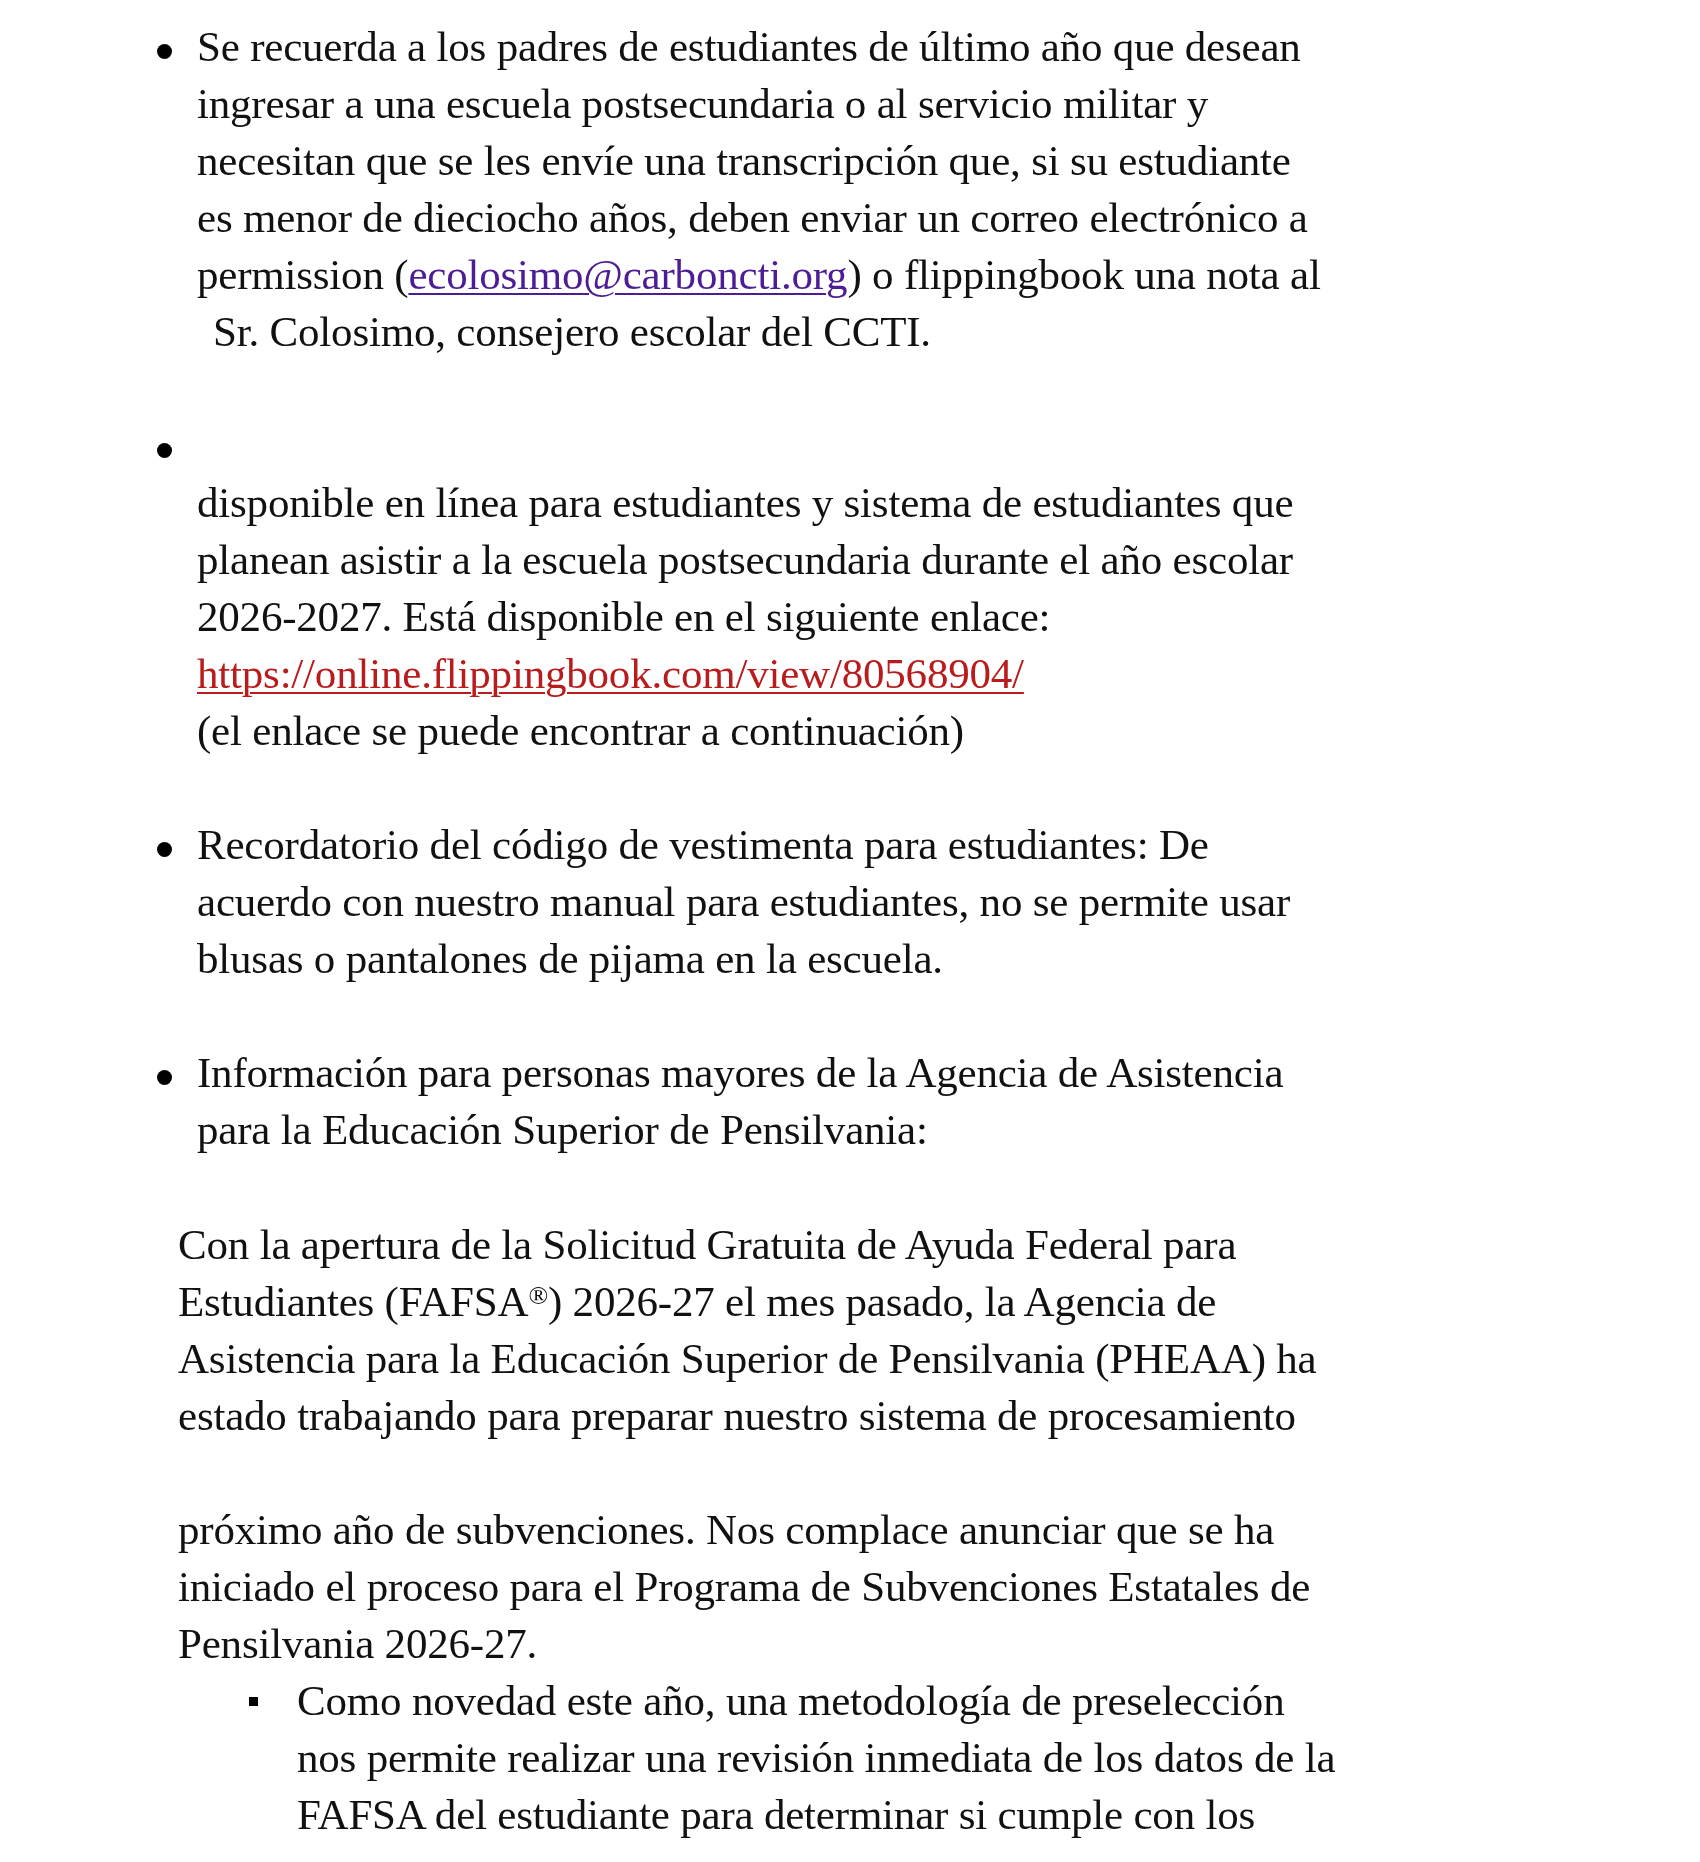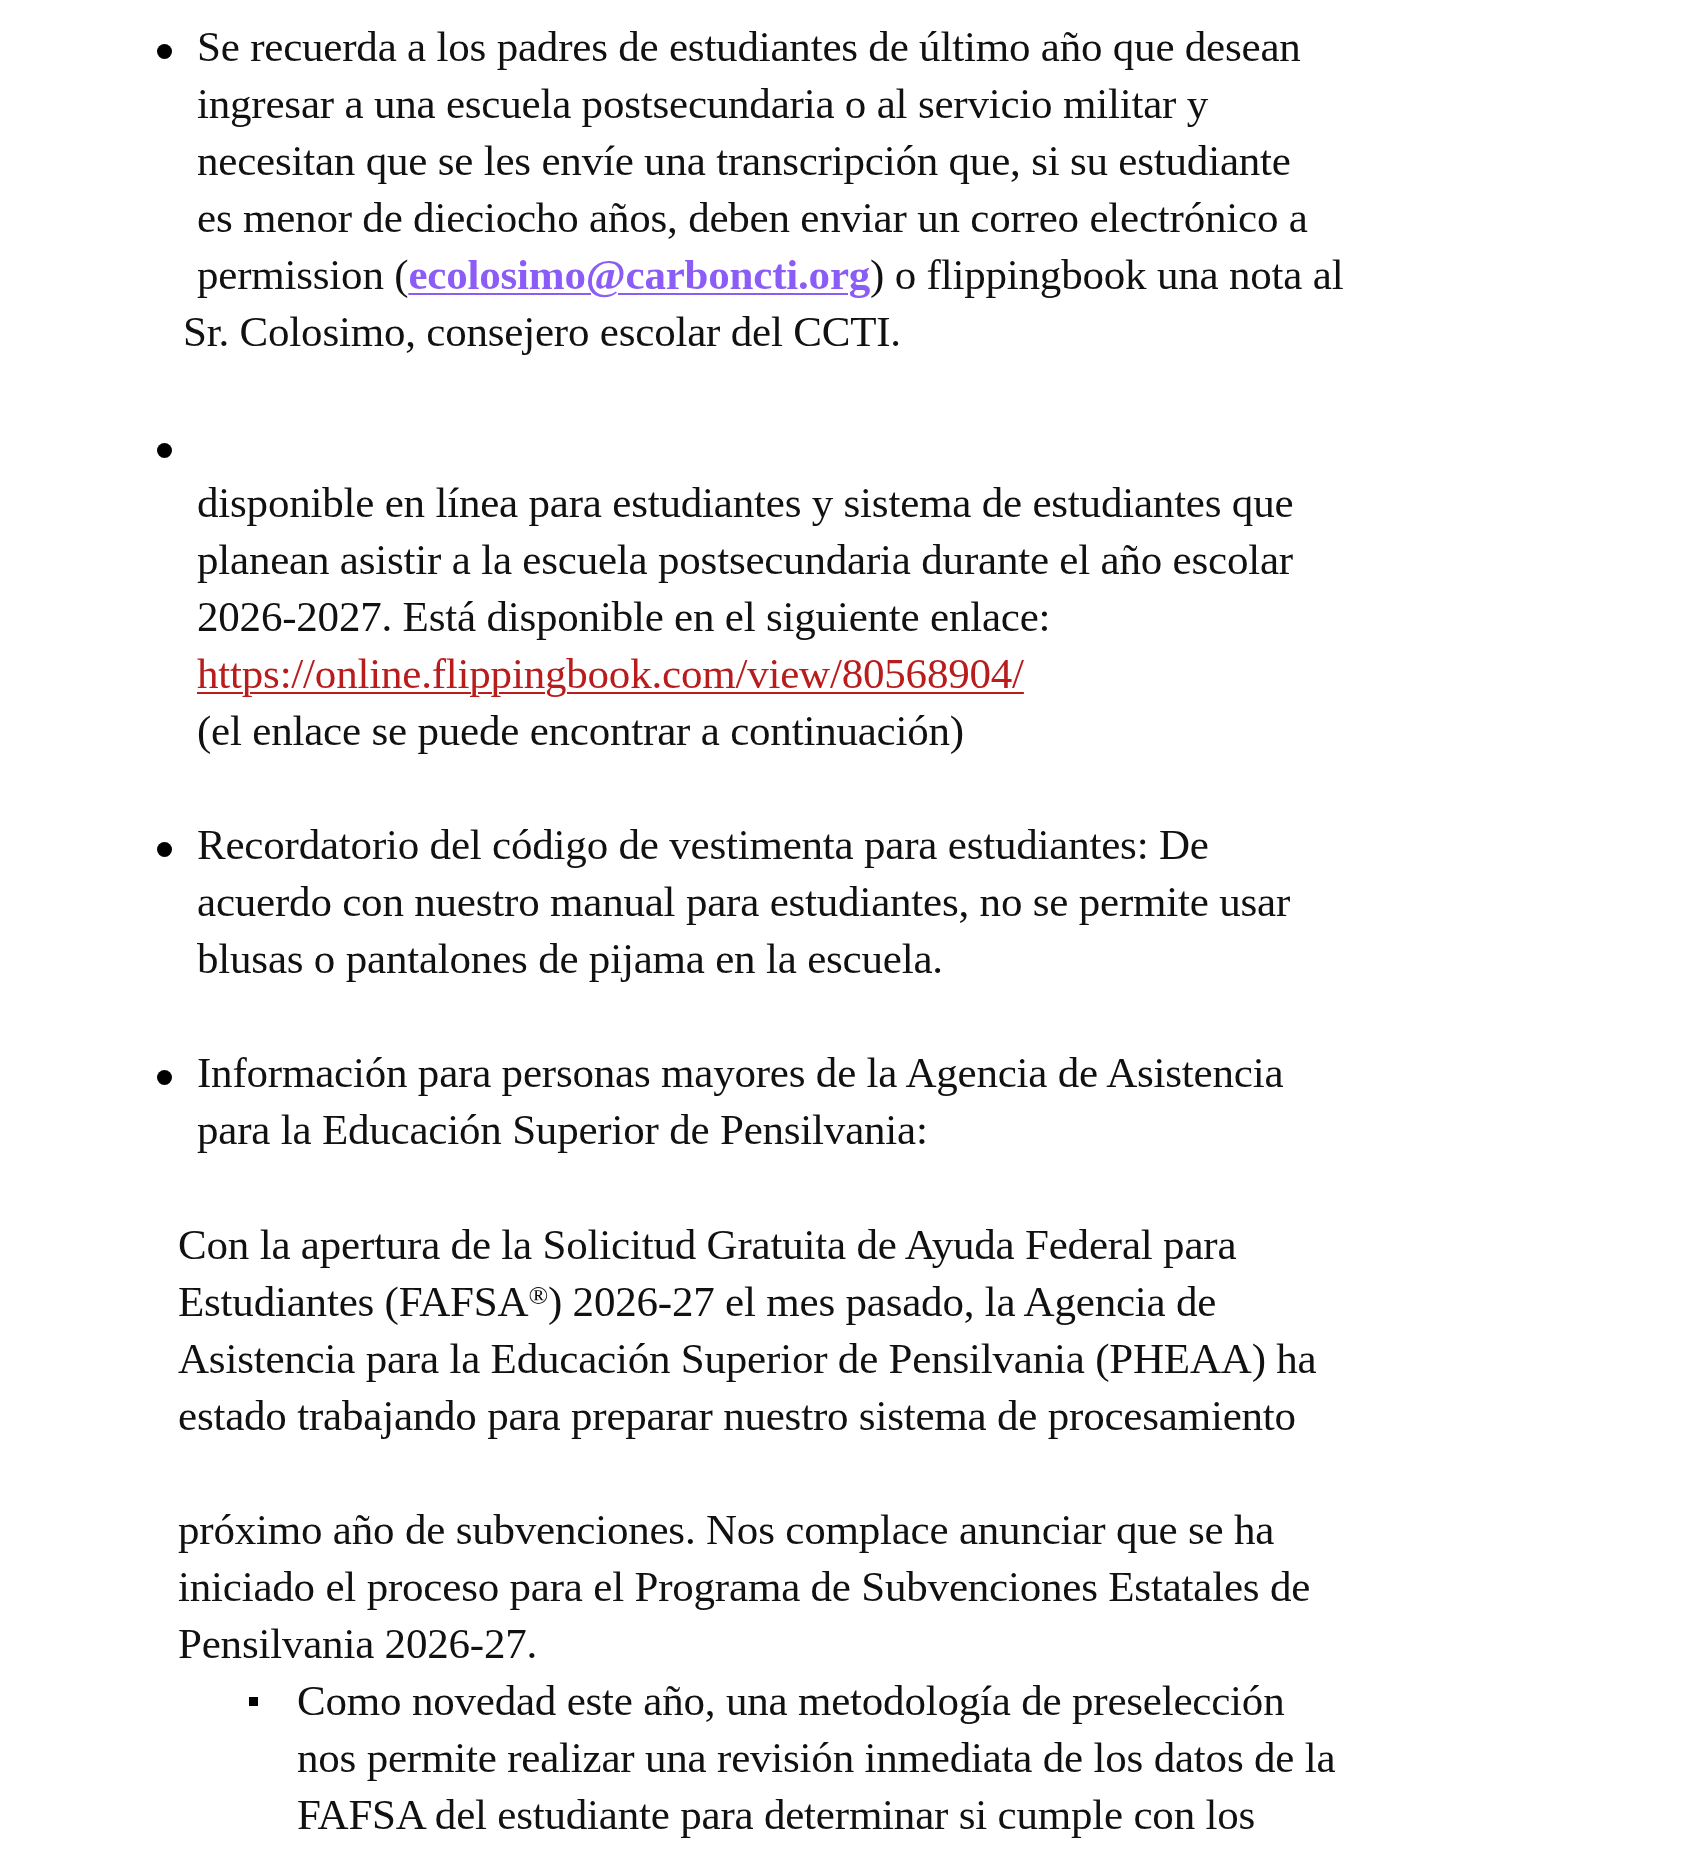--- a/index.html
+++ b/index.html
@@ -66,23 +66,23 @@
 <body>
 
 <div class="page">
 
   <div class="bullet-dot" style="left:157px; top:44px;"></div>
   <div class="line" style="left:197px; top:18px;">Se recuerda a los padres de estudiantes de último año que desean</div>
   <div class="line" style="left:197px; top:75px;">ingresar a una escuela postsecundaria o al servicio militar y</div>
   <div class="line" style="left:197px; top:132px;">necesitan que se les envíe una transcripción que, si su estudiante</div>
   <div class="line" style="left:197px; top:189px;">es menor de dieciocho años, deben enviar un correo electrónico a</div>
   <div class="line" style="left:197px; top:246px;">
-    <span>permission (</span><a class="link" href="#" style="color: #8b5cf6; font-weight: bold;">ecolosimo@carboncti.org</a><span>) o flippingbook una nota al</span>
+    <span>permission (</span><a class="link" href="#" style="color: #4c1d95;">ecolosimo@carboncti.org</a><span>) o flippingbook una nota al</span>
   </div>
-  <div class="line" style="left:183px; top:303px;">Sr. Colosimo, consejero escolar del CCTI.</div>
+  <div class="line" style="left:213px; top:303px;">Sr. Colosimo, consejero escolar del CCTI.</div>
 
   <div class="bullet-dot" style="left:157px; top:443px;"></div>
   <div class="line" style="left:197px; top:474px;">disponible en línea para estudiantes y sistema de estudiantes que</div>
   <div class="line" style="left:197px; top:531px;">planean asistir a la escuela postsecundaria durante el año escolar</div>
   <div class="line" style="left:197px; top:588px;">2026-2027. Está disponible en el siguiente enlace:</div>
   <div class="line" style="left:197px; top:645px;">
     <a class="link" href="#" style="color: #b91c1c;">https://online.flippingbook.com/view/80568904/</a>
   </div>
   <div class="line" style="left:197px; top:702px;">(el enlace se puede encontrar a continuación)</div>
 

